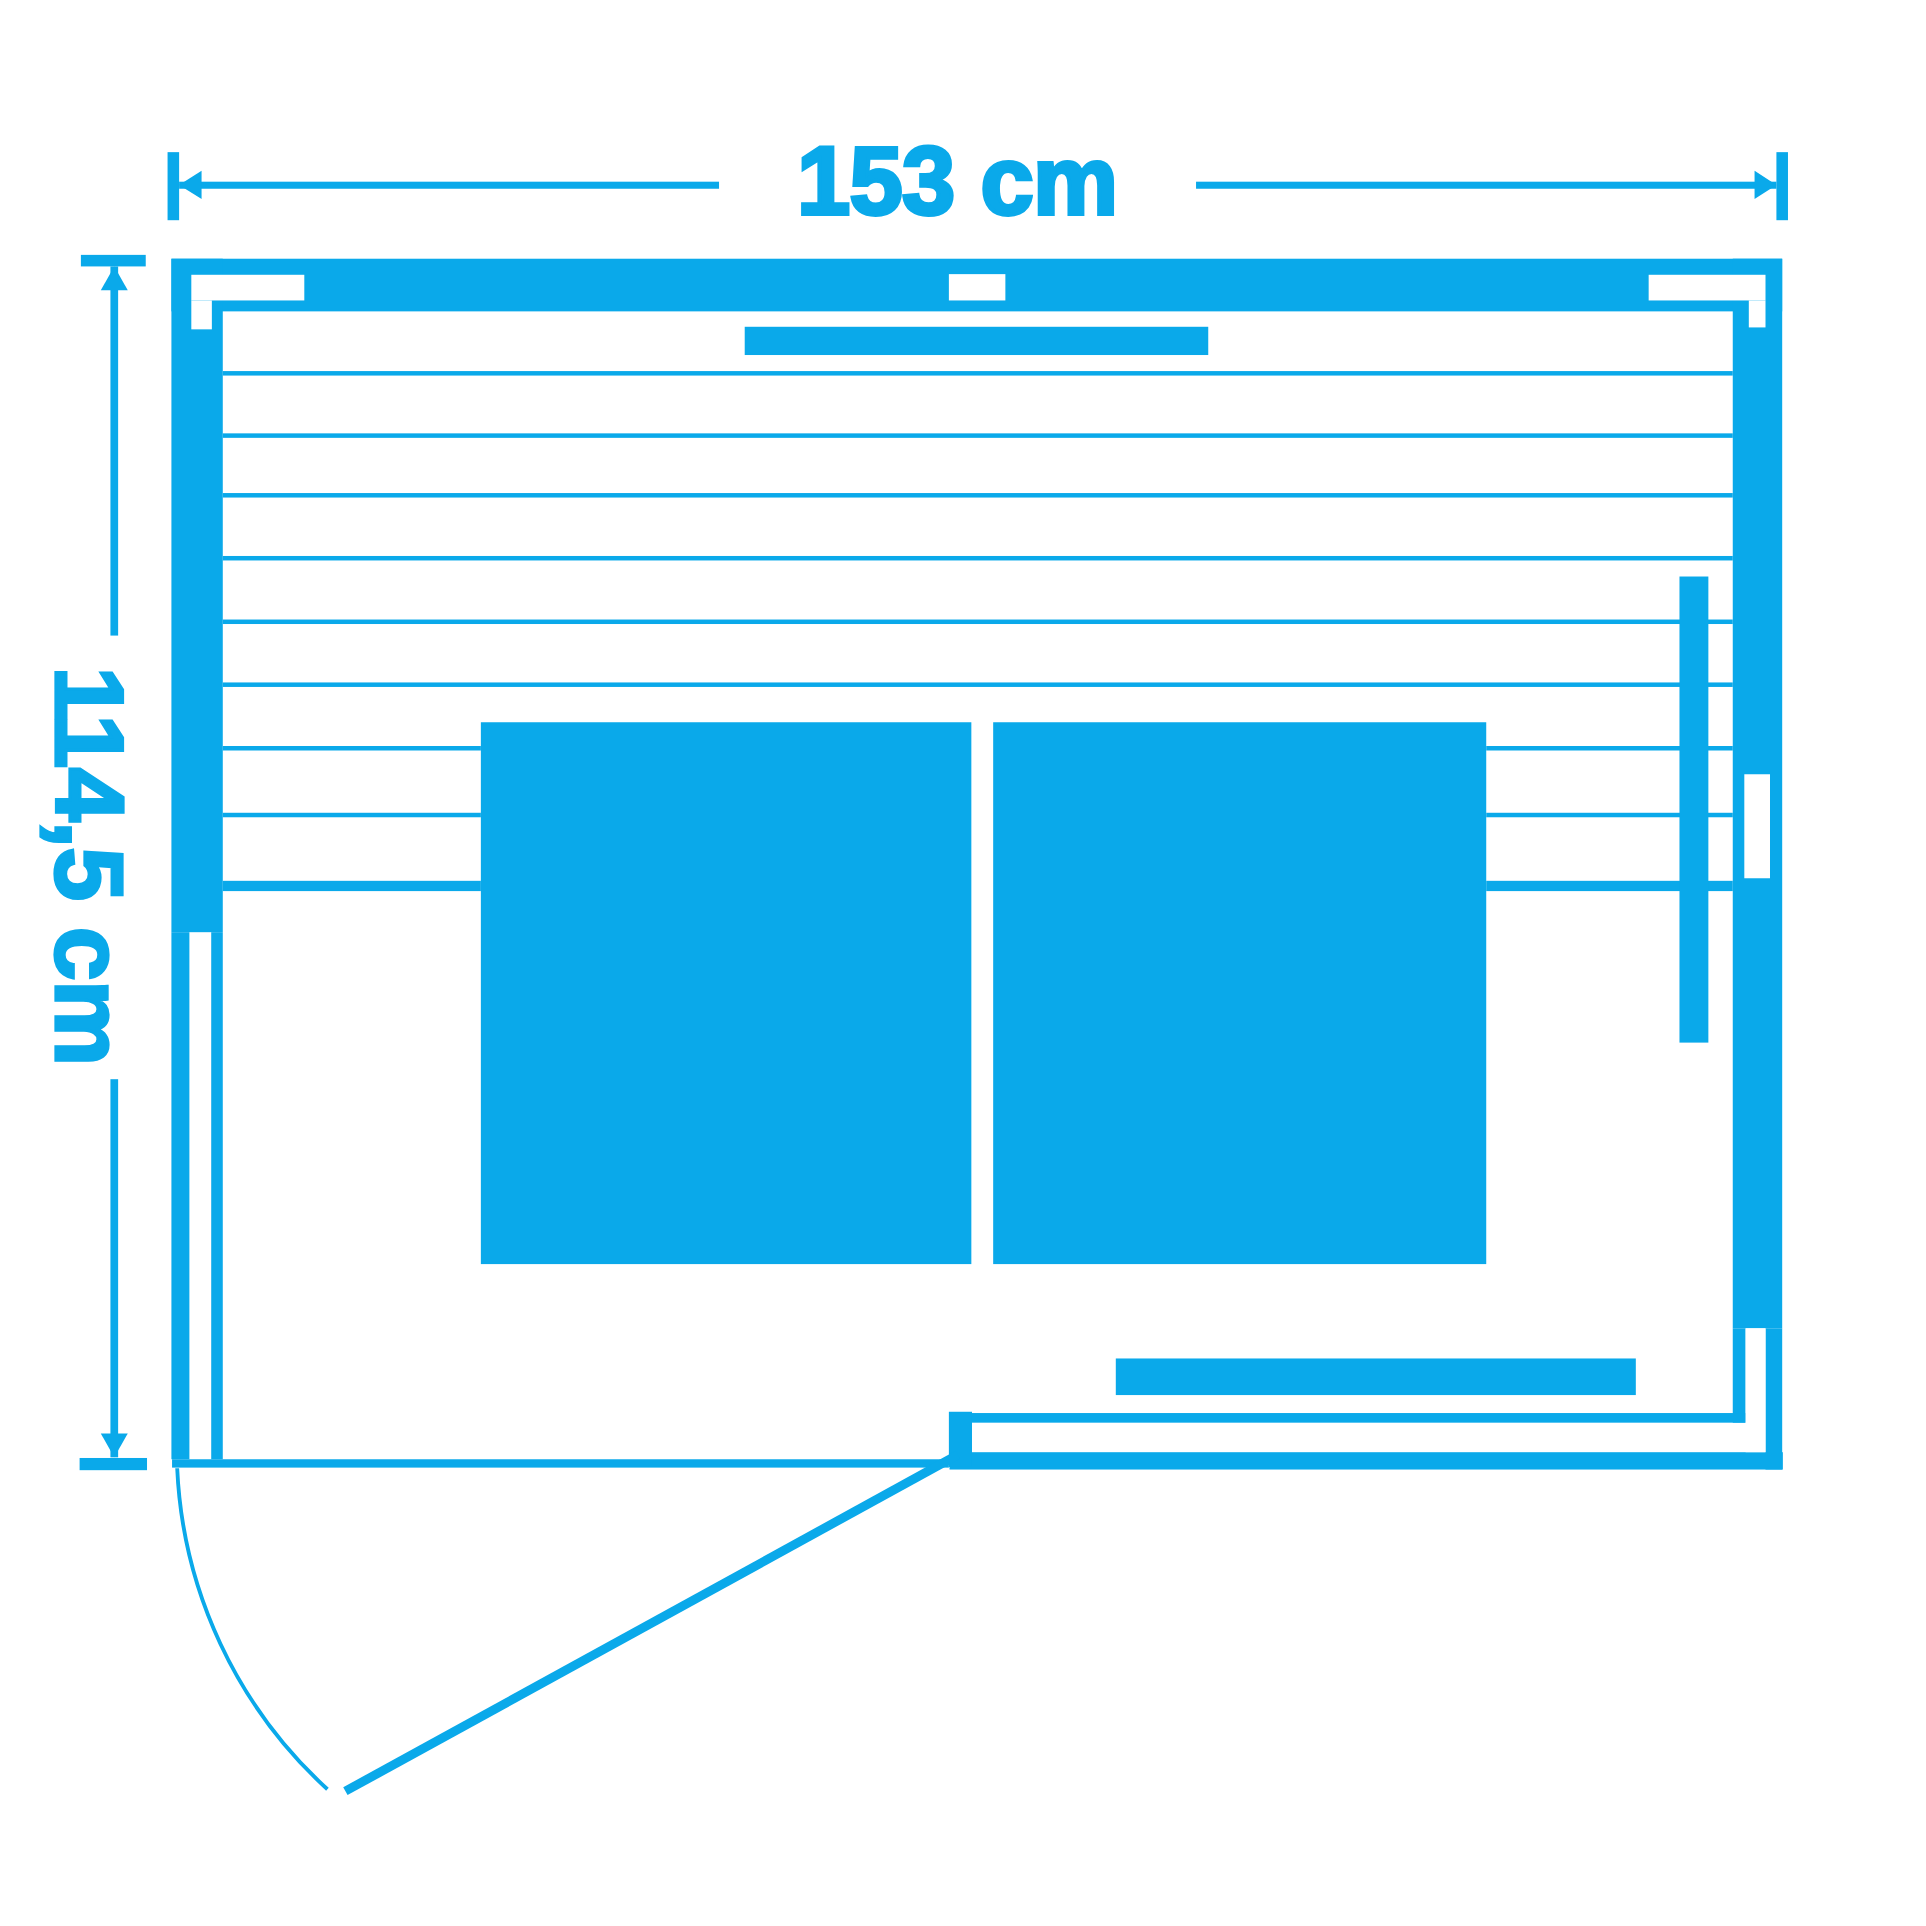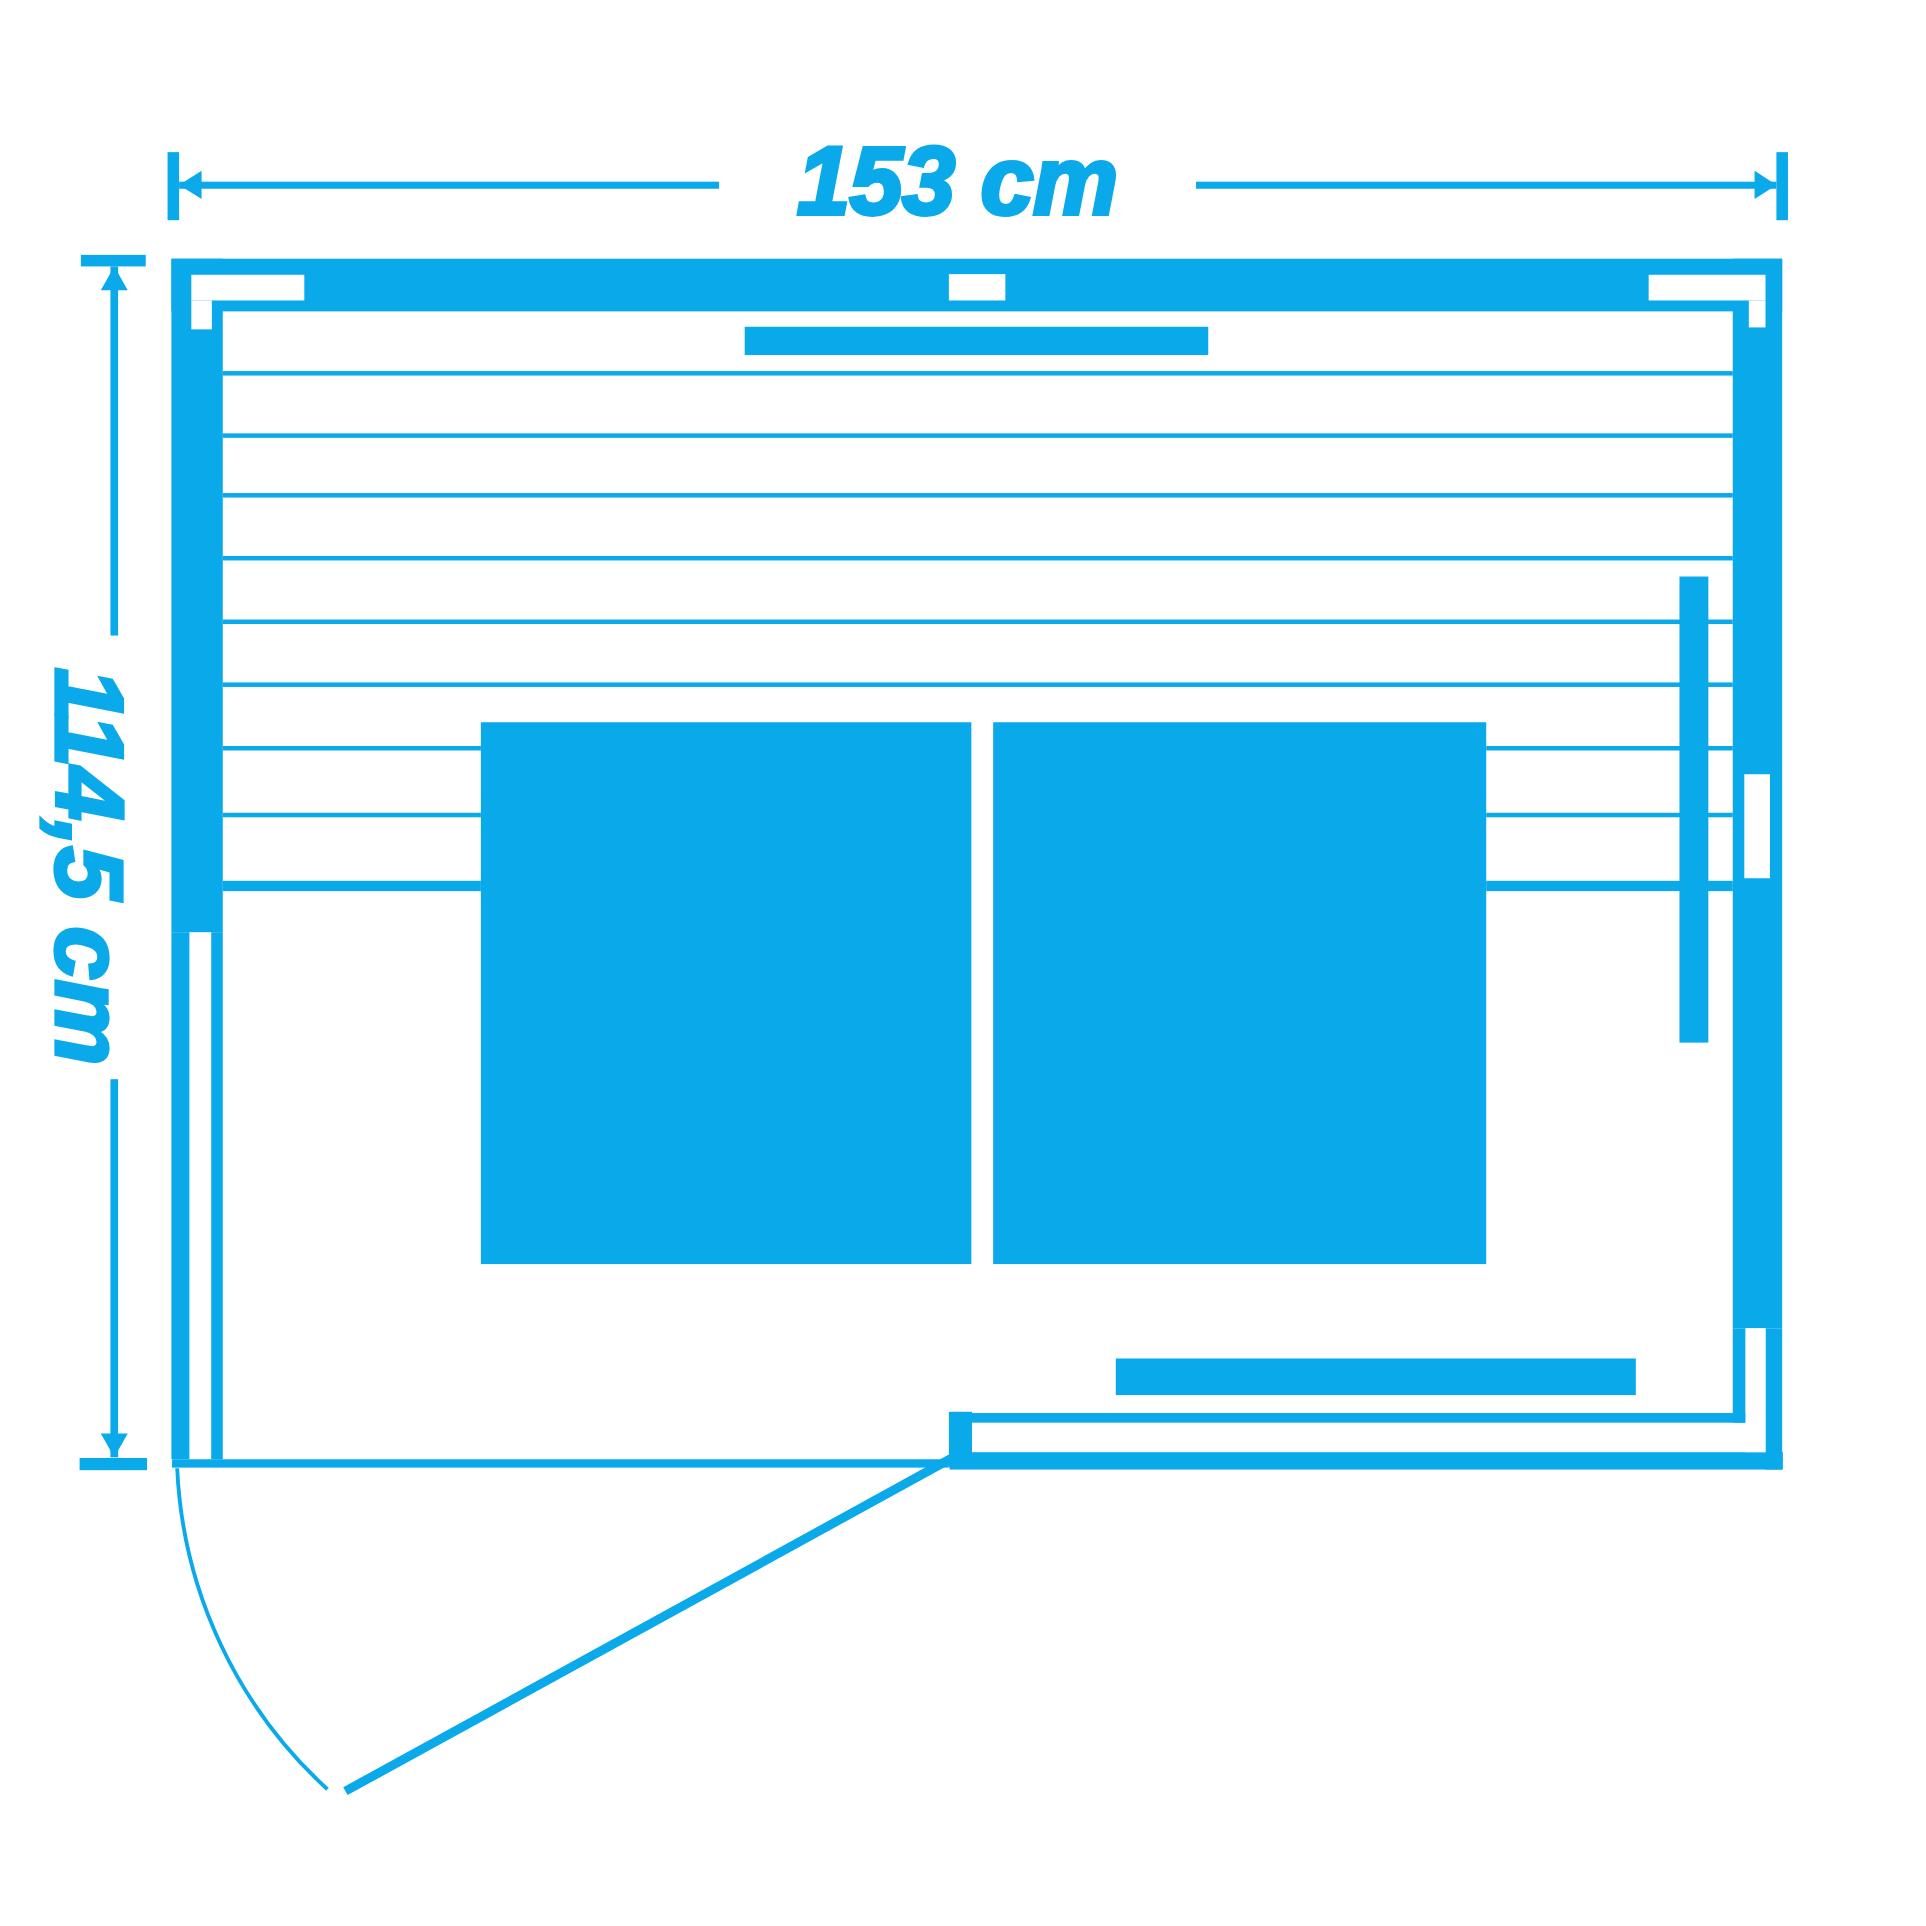--- a/index.html
+++ b/index.html
@@ -1,16 +1,16 @@
 <!DOCTYPE html>
 <html style="font-size:10.3px"><head>
 <meta charset="utf-8">
 <style>
   html,body{margin:0;padding:0;background:#ffffff;}
-  .page{width:1926px;height:1926px;position:relative;overflow:hidden;background:#ffffff;font-style:italic;}
+  .page{width:1926px;height:1926px;position:relative;overflow:hidden;background:#ffffff;}
   svg{display:block;}
   text{font-family:"Liberation Sans", sans-serif;font-weight:bold;fill:#0AA9EA;}
 </style>
 </head>
 <body>
 <div class="page">
 <svg width="1926" height="1926" viewBox="0 0 3000 3000" xmlns="http://www.w3.org/2000/svg">
 
   <rect x="0" y="0" width="3000" height="3000" fill="#ffffff"></rect>
 

